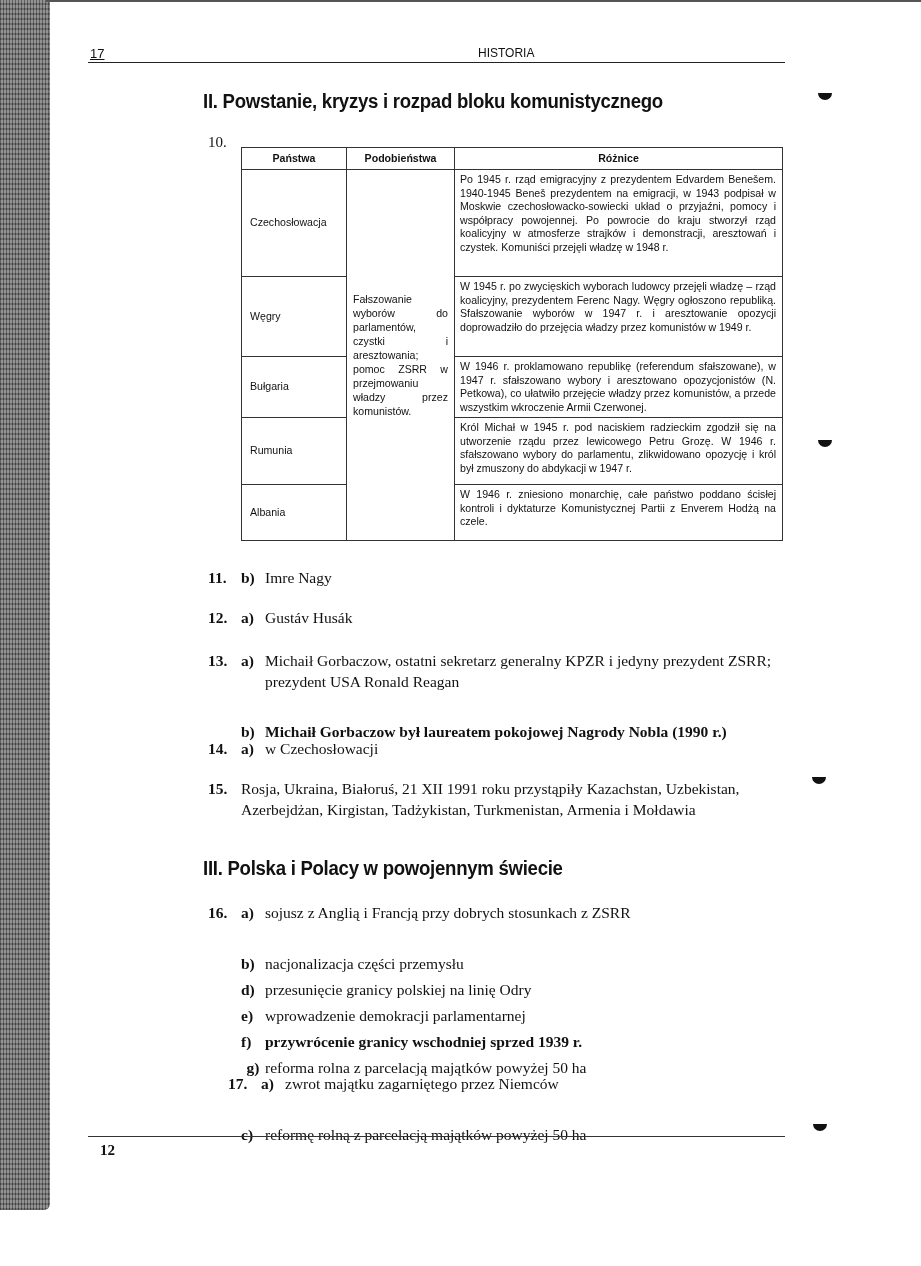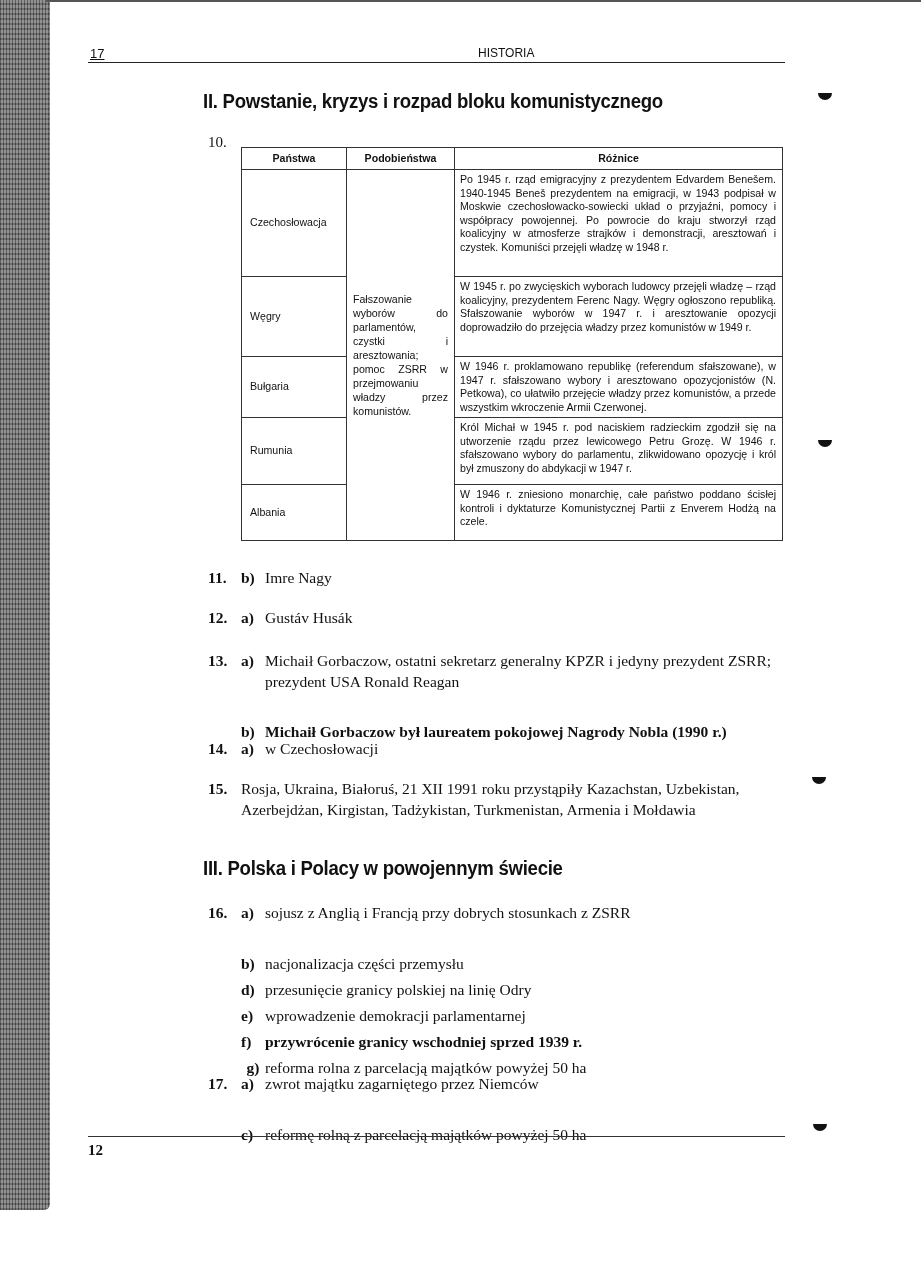--- a/index.html
+++ b/index.html
@@ -47,21 +47,21 @@
       position: absolute; left: 208px; font-size: 15.5px; line-height: 21px;
     }
     .answer .n { display: inline-block; width: 33px; font-weight: bold; }
     .answer .l { display: inline-block; width: 24px; font-weight: bold; }
     .answer .t { display: inline-block; vertical-align: top; }
     .sub { position: absolute; left: 241px; font-size: 15.5px; line-height: 21px; margin-top: 25px; }
     .sub .l { display: inline-block; width: 24px; font-weight: bold; }
     .sub .t { display: inline-block; vertical-align: top; }
     .bold-text { font-weight: bold; }
     .footer-line { position: absolute; left: 88px; top: 1136px; width: 697px; height: 1px; background: #333; }
-    .page-num { position: absolute; left: 88px; top: 1142px; font-size: 15px; font-weight: bold; }
+    .page-num { position: absolute; left: 100px; top: 1142px; font-size: 15px; font-weight: bold; }
     .check-mark {
       position: absolute; width: 14px; height: 7px; background: #111;
       border-radius: 0 0 10px 10px;
     }
   </style>
 </head>
 <body>
 
 <div class="scan-edge"></div>
 <div class="top-rule"></div>
@@ -147,21 +147,21 @@
 <div class="sub" style="top:980px;">
   <span class="l">e)</span><span class="t">wprowadzenie demokracji parlamentarnej</span>
 </div>
 <div class="sub bold-text" style="top:1006px;">
   <span class="l">f)</span><span class="t">przywrócenie granicy wschodniej sprzed 1939 r.</span>
 </div>
 <div class="sub" style="top:1032px;text-align:center;">
   <span class="l">g)</span><span class="t">reforma rolna z parcelacją majątków powyżej 50 ha</span>
 </div>
 
-<div class="answer" style="top:1073px;">
+<div class="answer" style="top:1073px;margin-left:20px;">
   <span class="n">17.</span><span class="l">a)</span><span class="t">zwrot majątku zagarniętego przez Niemców</span>
 </div>
 <div class="sub" style="top:1099px;">
   <span class="l">c)</span><span class="t">reformę rolną z parcelacją majątków powyżej 50 ha</span>
 </div>
 <div class="check-mark" style="left:813px; top:1124px;"></div>
 
 <div class="footer-line"></div>
 <div class="page-num">12</div>
 

